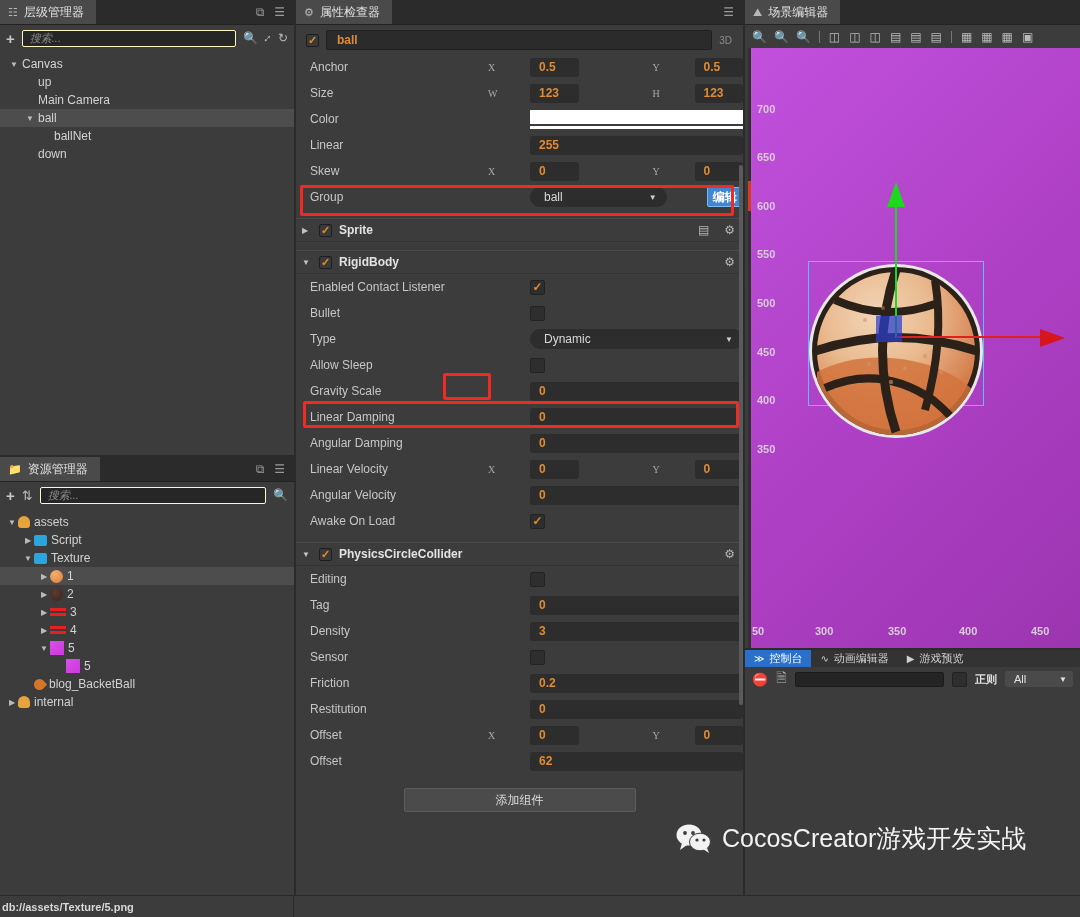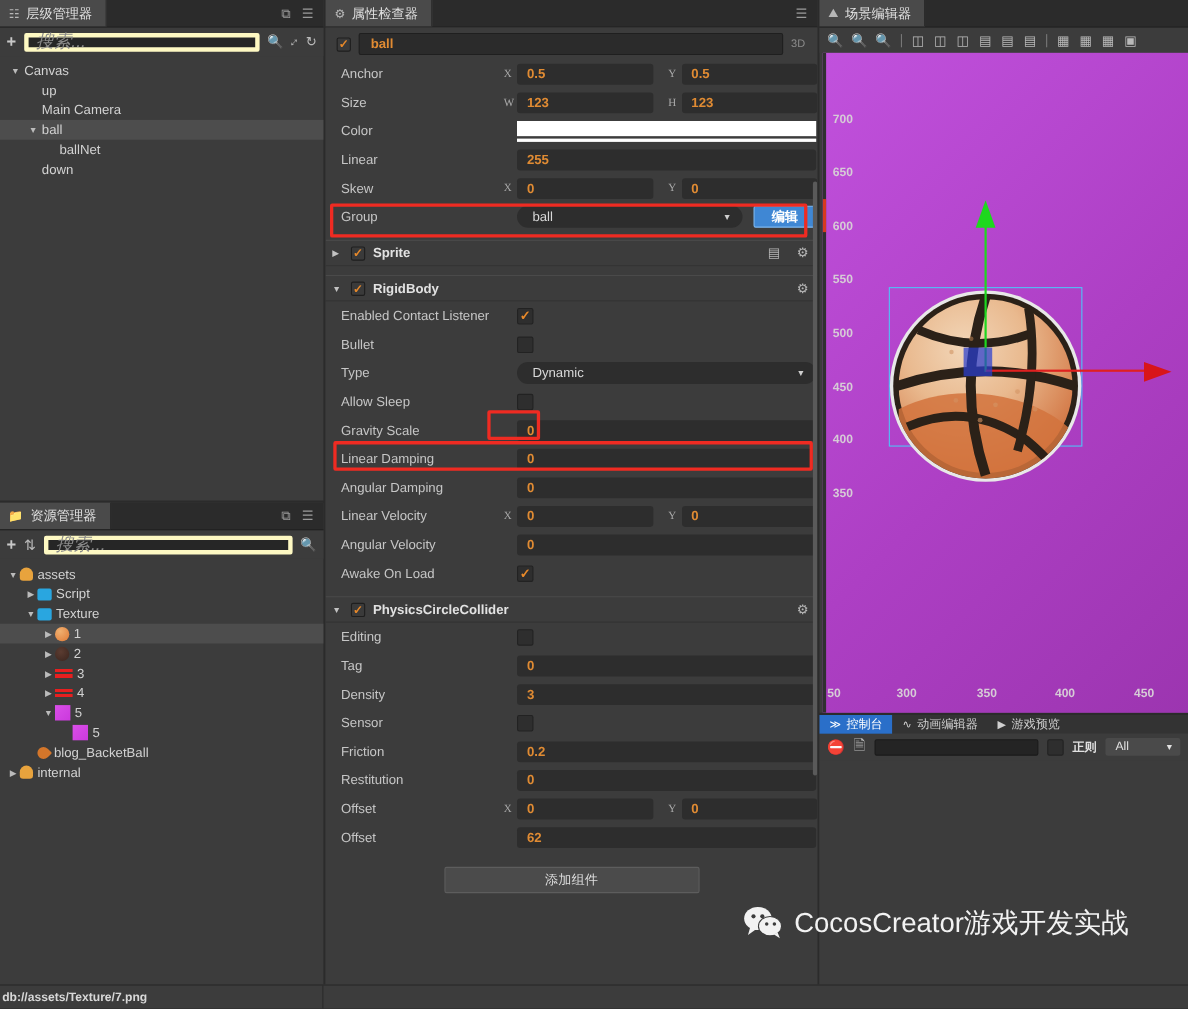--- a/index.html
+++ b/index.html
@@ -30,22 +30,22 @@
   }
   .tabbar-spacer { flex: 1; }
   .tabbar-btns { display: flex; align-items: center; gap: 10px; padding-right: 9px; }
   .tb-ico { color: #9a9a9a; font-size: 12px; line-height: 1; cursor: default; }
 
   
   .toolrow { display: flex; align-items: center; height: 26px; padding: 0 6px; gap: 7px; background:#3c3c3c; }
   .plus { color: #c8c8c8; font-size: 15px; font-weight: bold; line-height: 1; }
   .searchbox {
     flex: 1; height: 17px; background: #262626;
-    border: 4px solid #fef9c3; border-radius: 2px;
-    font-size: 16px; color: #8a8a8a; font-style: italic;
+    border: 1px solid #fef9c3; border-radius: 2px;
+    font-size: 11px; color: #8a8a8a; font-style: italic;
     display: flex; align-items: center; padding-left: 7px;
   }
   .ic { color: #b9b9b9; font-size: 12px; line-height: 1; }
 
   
   .tree { font-size: 12px; color: #d2d2d2; }
   .trow { height: 18px; display: flex; align-items: center; padding-left: 6px; white-space: nowrap; }
   .trow.sel { background: #4d4d4d; }
   .arrow { width: 12px; text-align: center; font-size: 8px; color: #bbb; flex: none; }
   .arrow.blank { color: transparent; }
@@ -62,21 +62,21 @@
     font-size: 11px; color: #e8892a; font-weight: bold;
   }
   .chk.on { background: #3a3a3a; }
   .namefield {
     flex: 1; height: 20px; background: #2b2b2b; border: 1px solid #1f1f1f;
     border-radius: 2px; display: flex; align-items: center; padding-left: 10px;
     font-size: 12px; color: #e08b33; font-weight: bold;
   }
   .badge3d { font-size: 10px; color: #8c8c8c; padding-right: 3px; }
 
-  .prow { display: flex; align-items: center; height: 26px; padding-left: 14px; }
+  .prow { display: flex; align-items: center; height: 26px; padding-left: 14px; gap: 30px; }
   .plabel { width: 148px; font-size: 12px; color: #c6c6c6; flex: none; }
   .xy { font-size: 10px; color: #a9a9a9; width: 12px; flex: none; font-family: "Liberation Serif", serif; }
   .field {
     background: #2d2d2d; border-radius: 3px; height: 19px;
     display: flex; align-items: center; padding-left: 9px;
     font-size: 12px; color: #e08b33; font-weight: bold;
   }
   .field.half { width: 130px; }
   .field.full { width: 272px; }
   .colorwrap { width: 272px; }
@@ -657,18 +657,18 @@
       <ellipse cx="24" cy="18" rx="10.5" ry="8.8" fill="#f2f2f2" stroke="#3c3c3c" stroke-width="1"></ellipse>
       <polygon points="31,24 33,29 27,25" fill="#f2f2f2"></polygon>
       <circle cx="21" cy="16" r="1.6" fill="#3c3c3c"></circle>
       <circle cx="28" cy="16" r="1.6" fill="#3c3c3c"></circle>
     </svg>
     <span class="wm-text">CocosCreator游戏开发实战</span>
   </div>
 
   <div class="statusbar" style="width:1080px;">
     <div style="width:294px;height:21px;display:flex;align-items:center;border-right:1px solid #2a2a2a;">
-      <span class="status-text">db://assets/Texture/7.png</span>
+      <span class="status-text">db://assets/Texture/5.png</span>
     </div>
     <div style="flex:1;"></div>
   </div>
 
 </div>
 
 </body></html>

